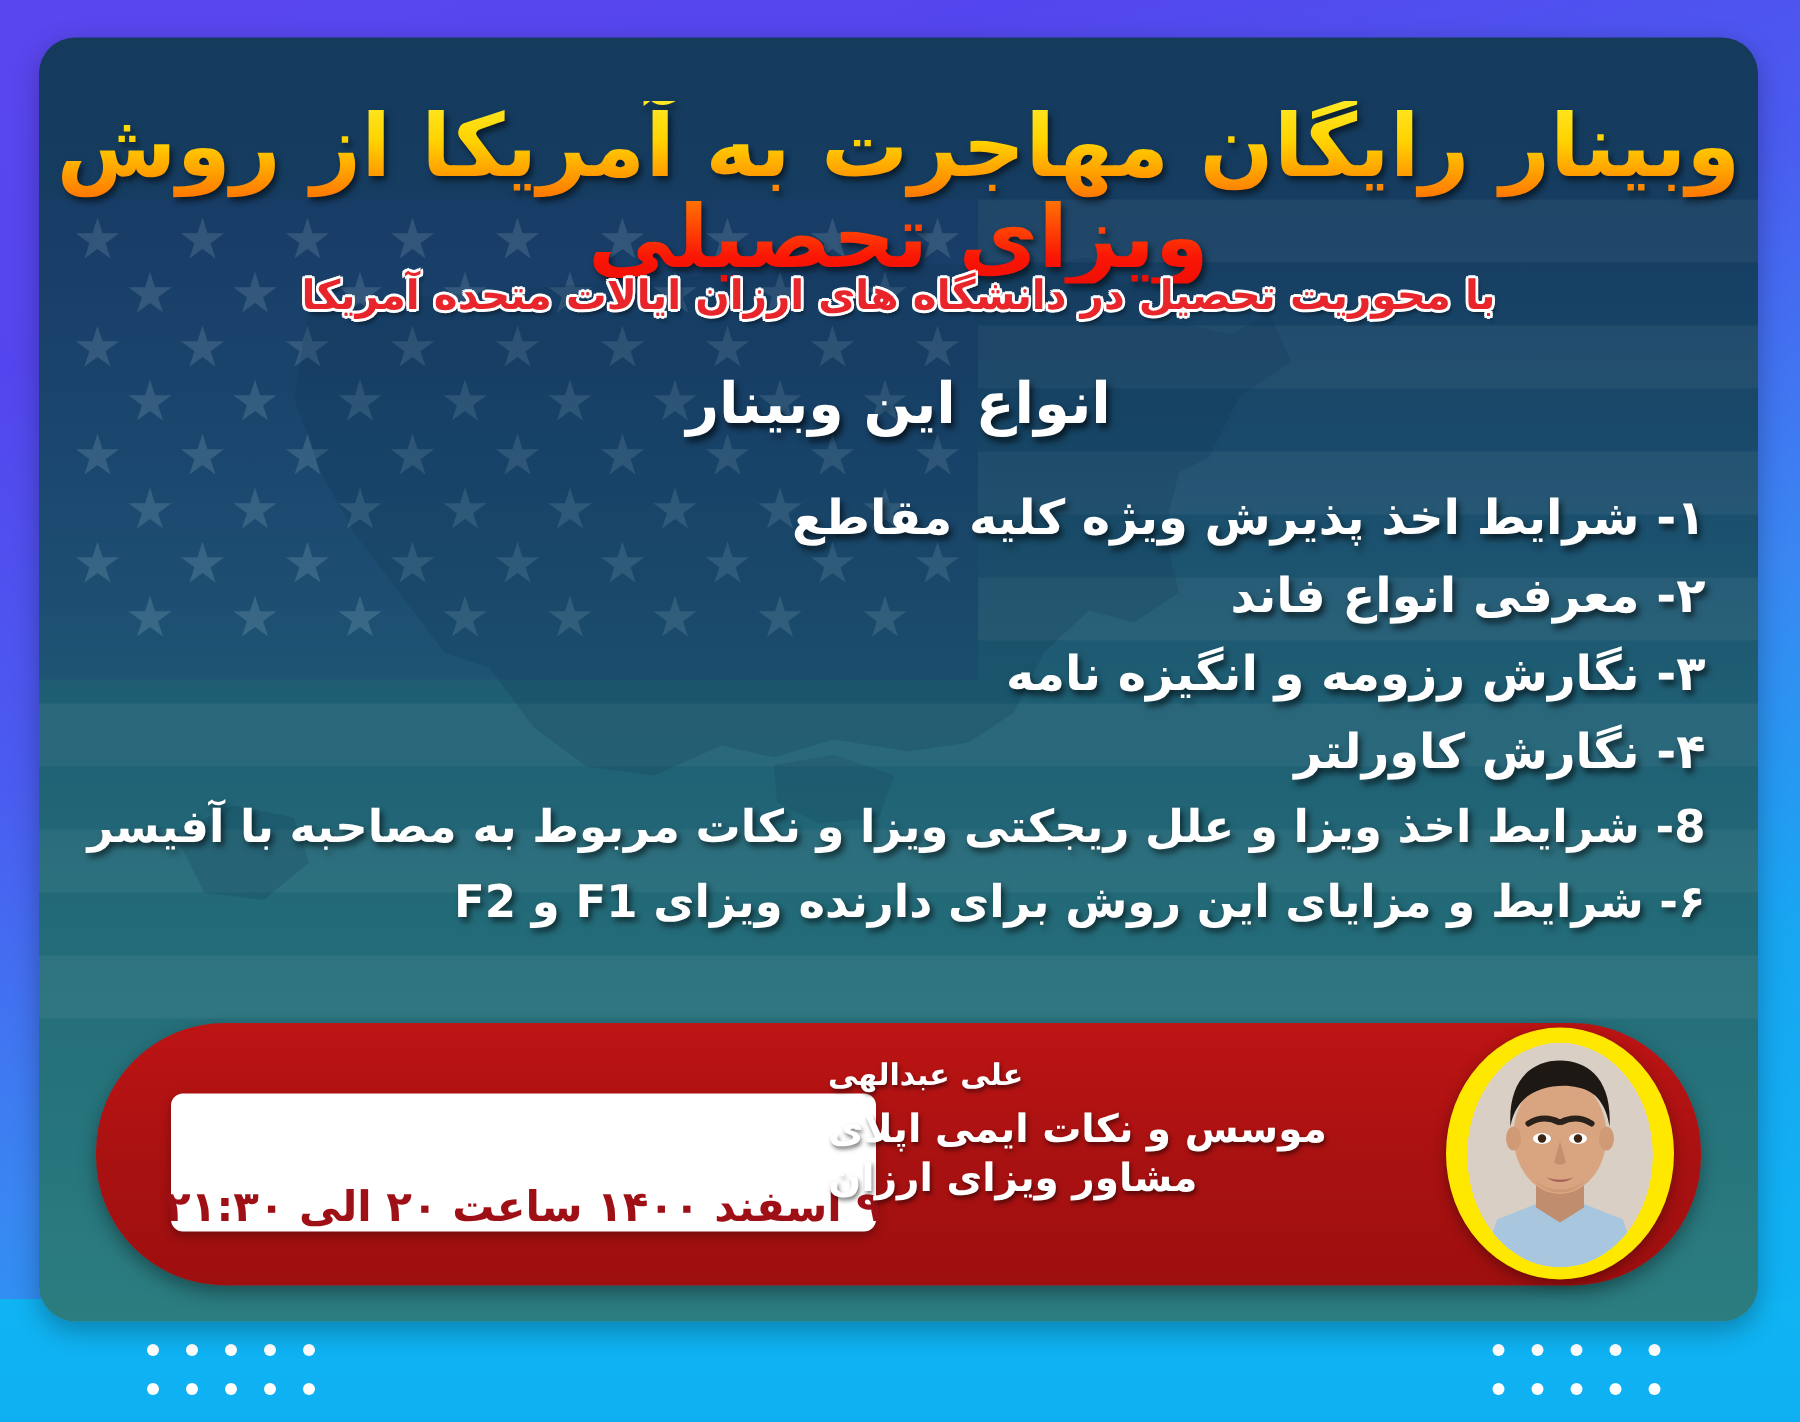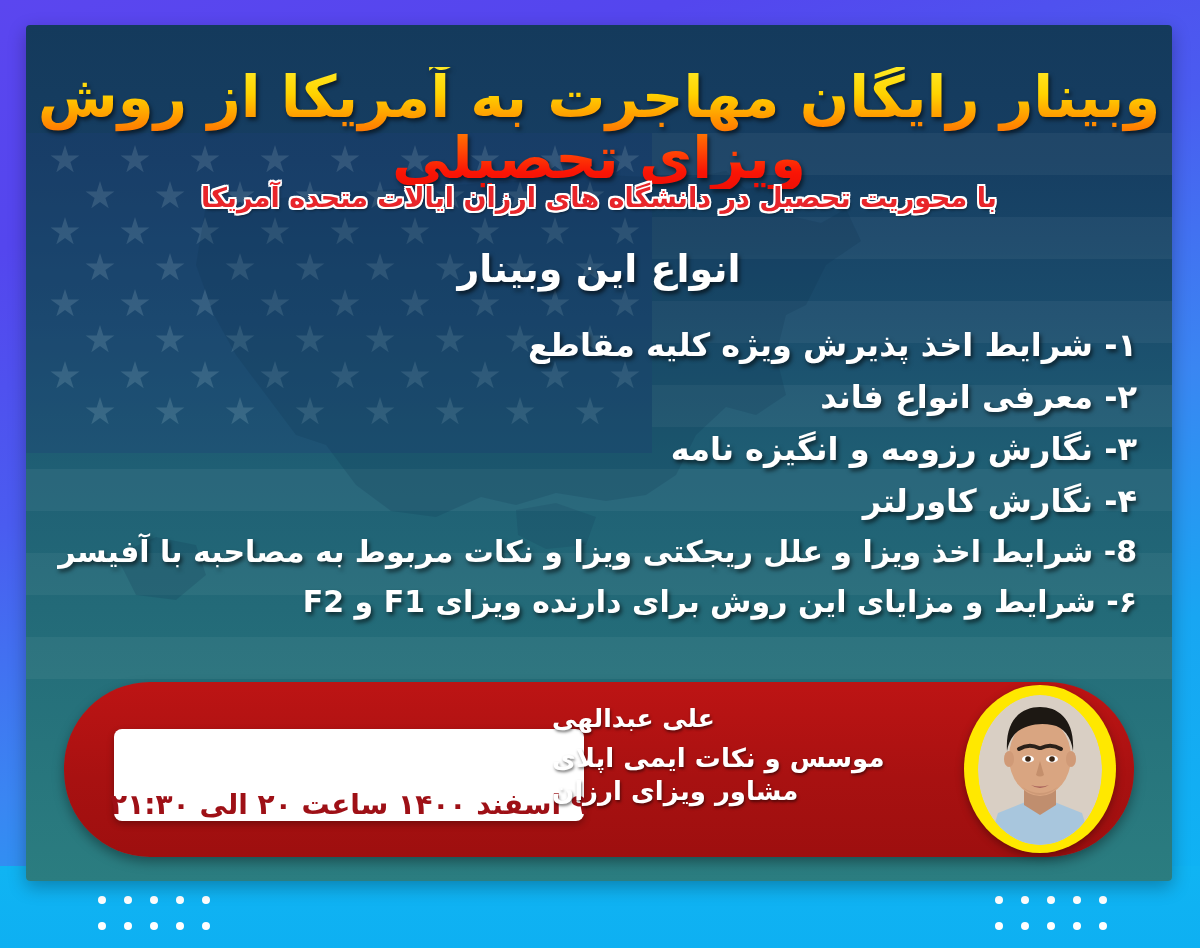--- a/index.html
+++ b/index.html
@@ -55,21 +55,21 @@
     background: #ffffff;
   }
 
   
   .card {
     position: absolute;
     left: 26px;
     top: 25px;
     width: 1146px;
     height: 856px;
-    border-radius: 4px;
+    border-radius: 24px;
     overflow: hidden;
     background: linear-gradient(180deg,
                 #143a5c 0%,
                 #163e62 16%,
                 #1a4c6c 34%,
                 #1f5f74 52%,
                 #236a78 68%,
                 #27747c 84%,
                 #2b7d80 100%);
     box-shadow: 0 6px 18px rgba(0,0,0,.28);
@@ -230,21 +230,21 @@
 
   .speaker {
     position: absolute;
     right: 182px;
     top: 22px;
     width: 400px;
     text-align: left;
     direction: rtl;
   }
   .speaker-name {
-    font-size: 25px;
+    font-size: 20px;
     font-weight: 900;
     color: #ffffff;
     margin-bottom: 9px;
     text-shadow: 1px 2px 3px rgba(0,0,0,.5);
   }
   .speaker-role {
     font-size: 26px;
     font-weight: 900;
     color: #ffffff;
     line-height: 1.28;

